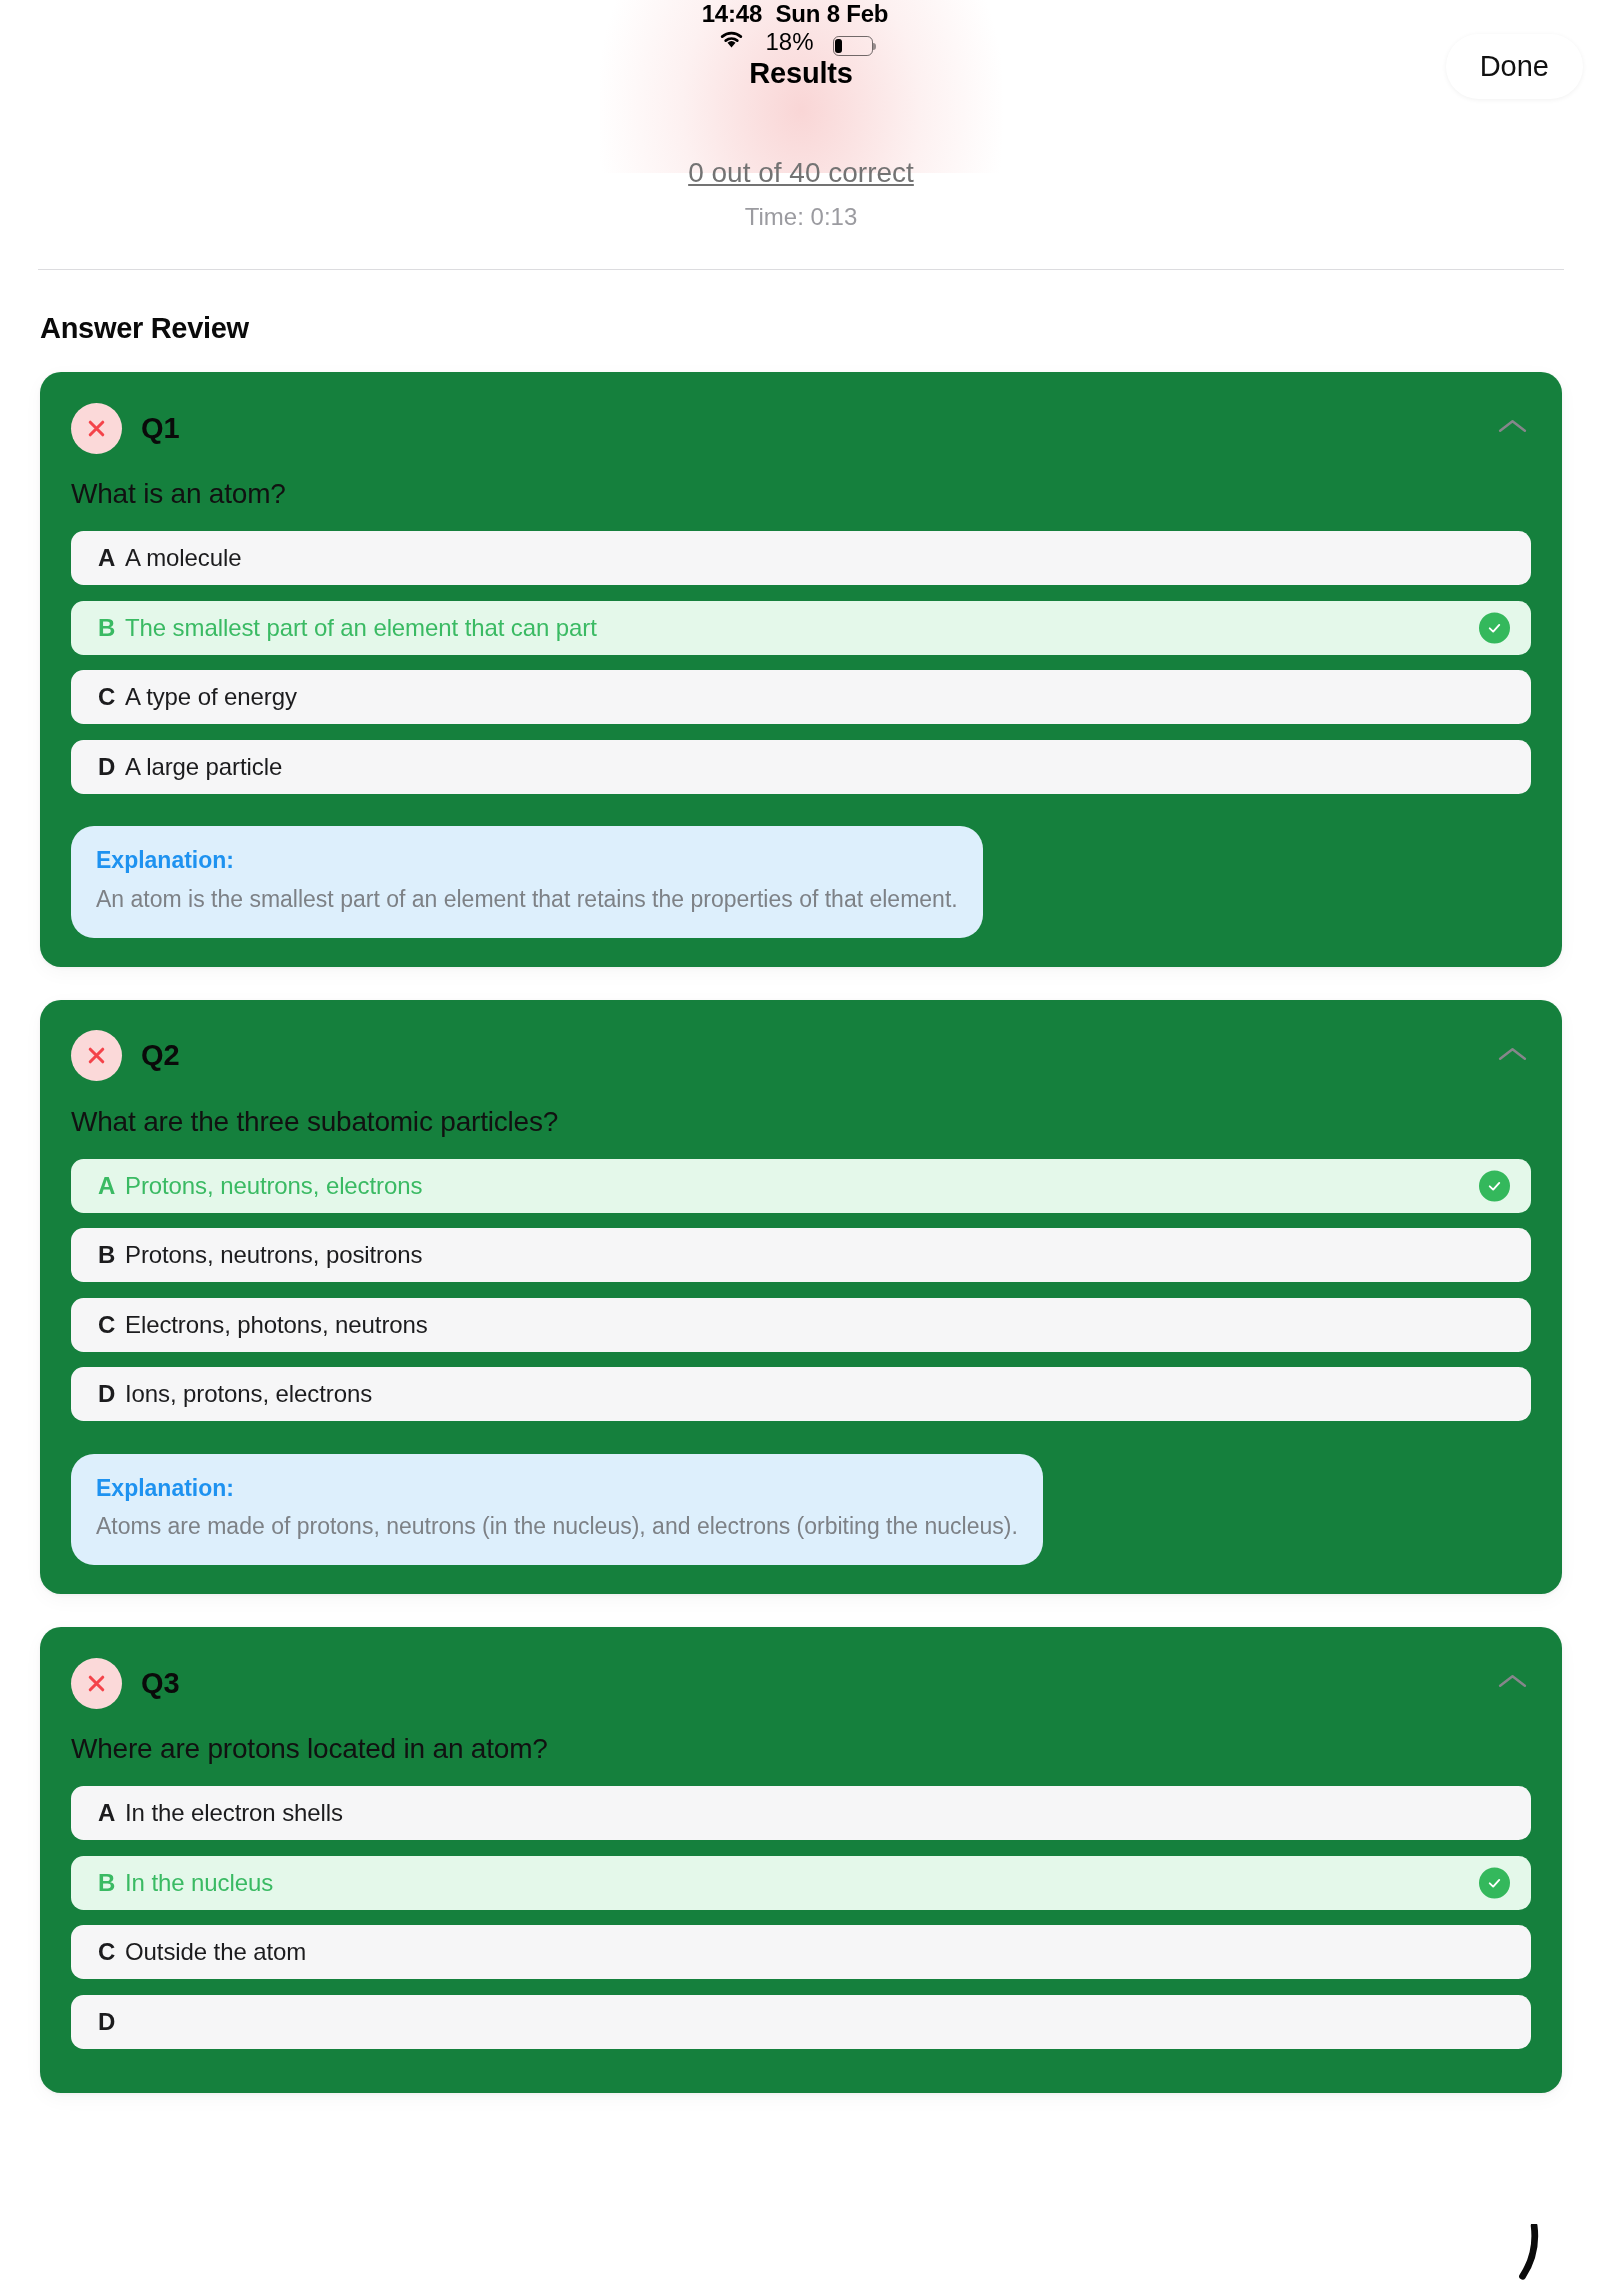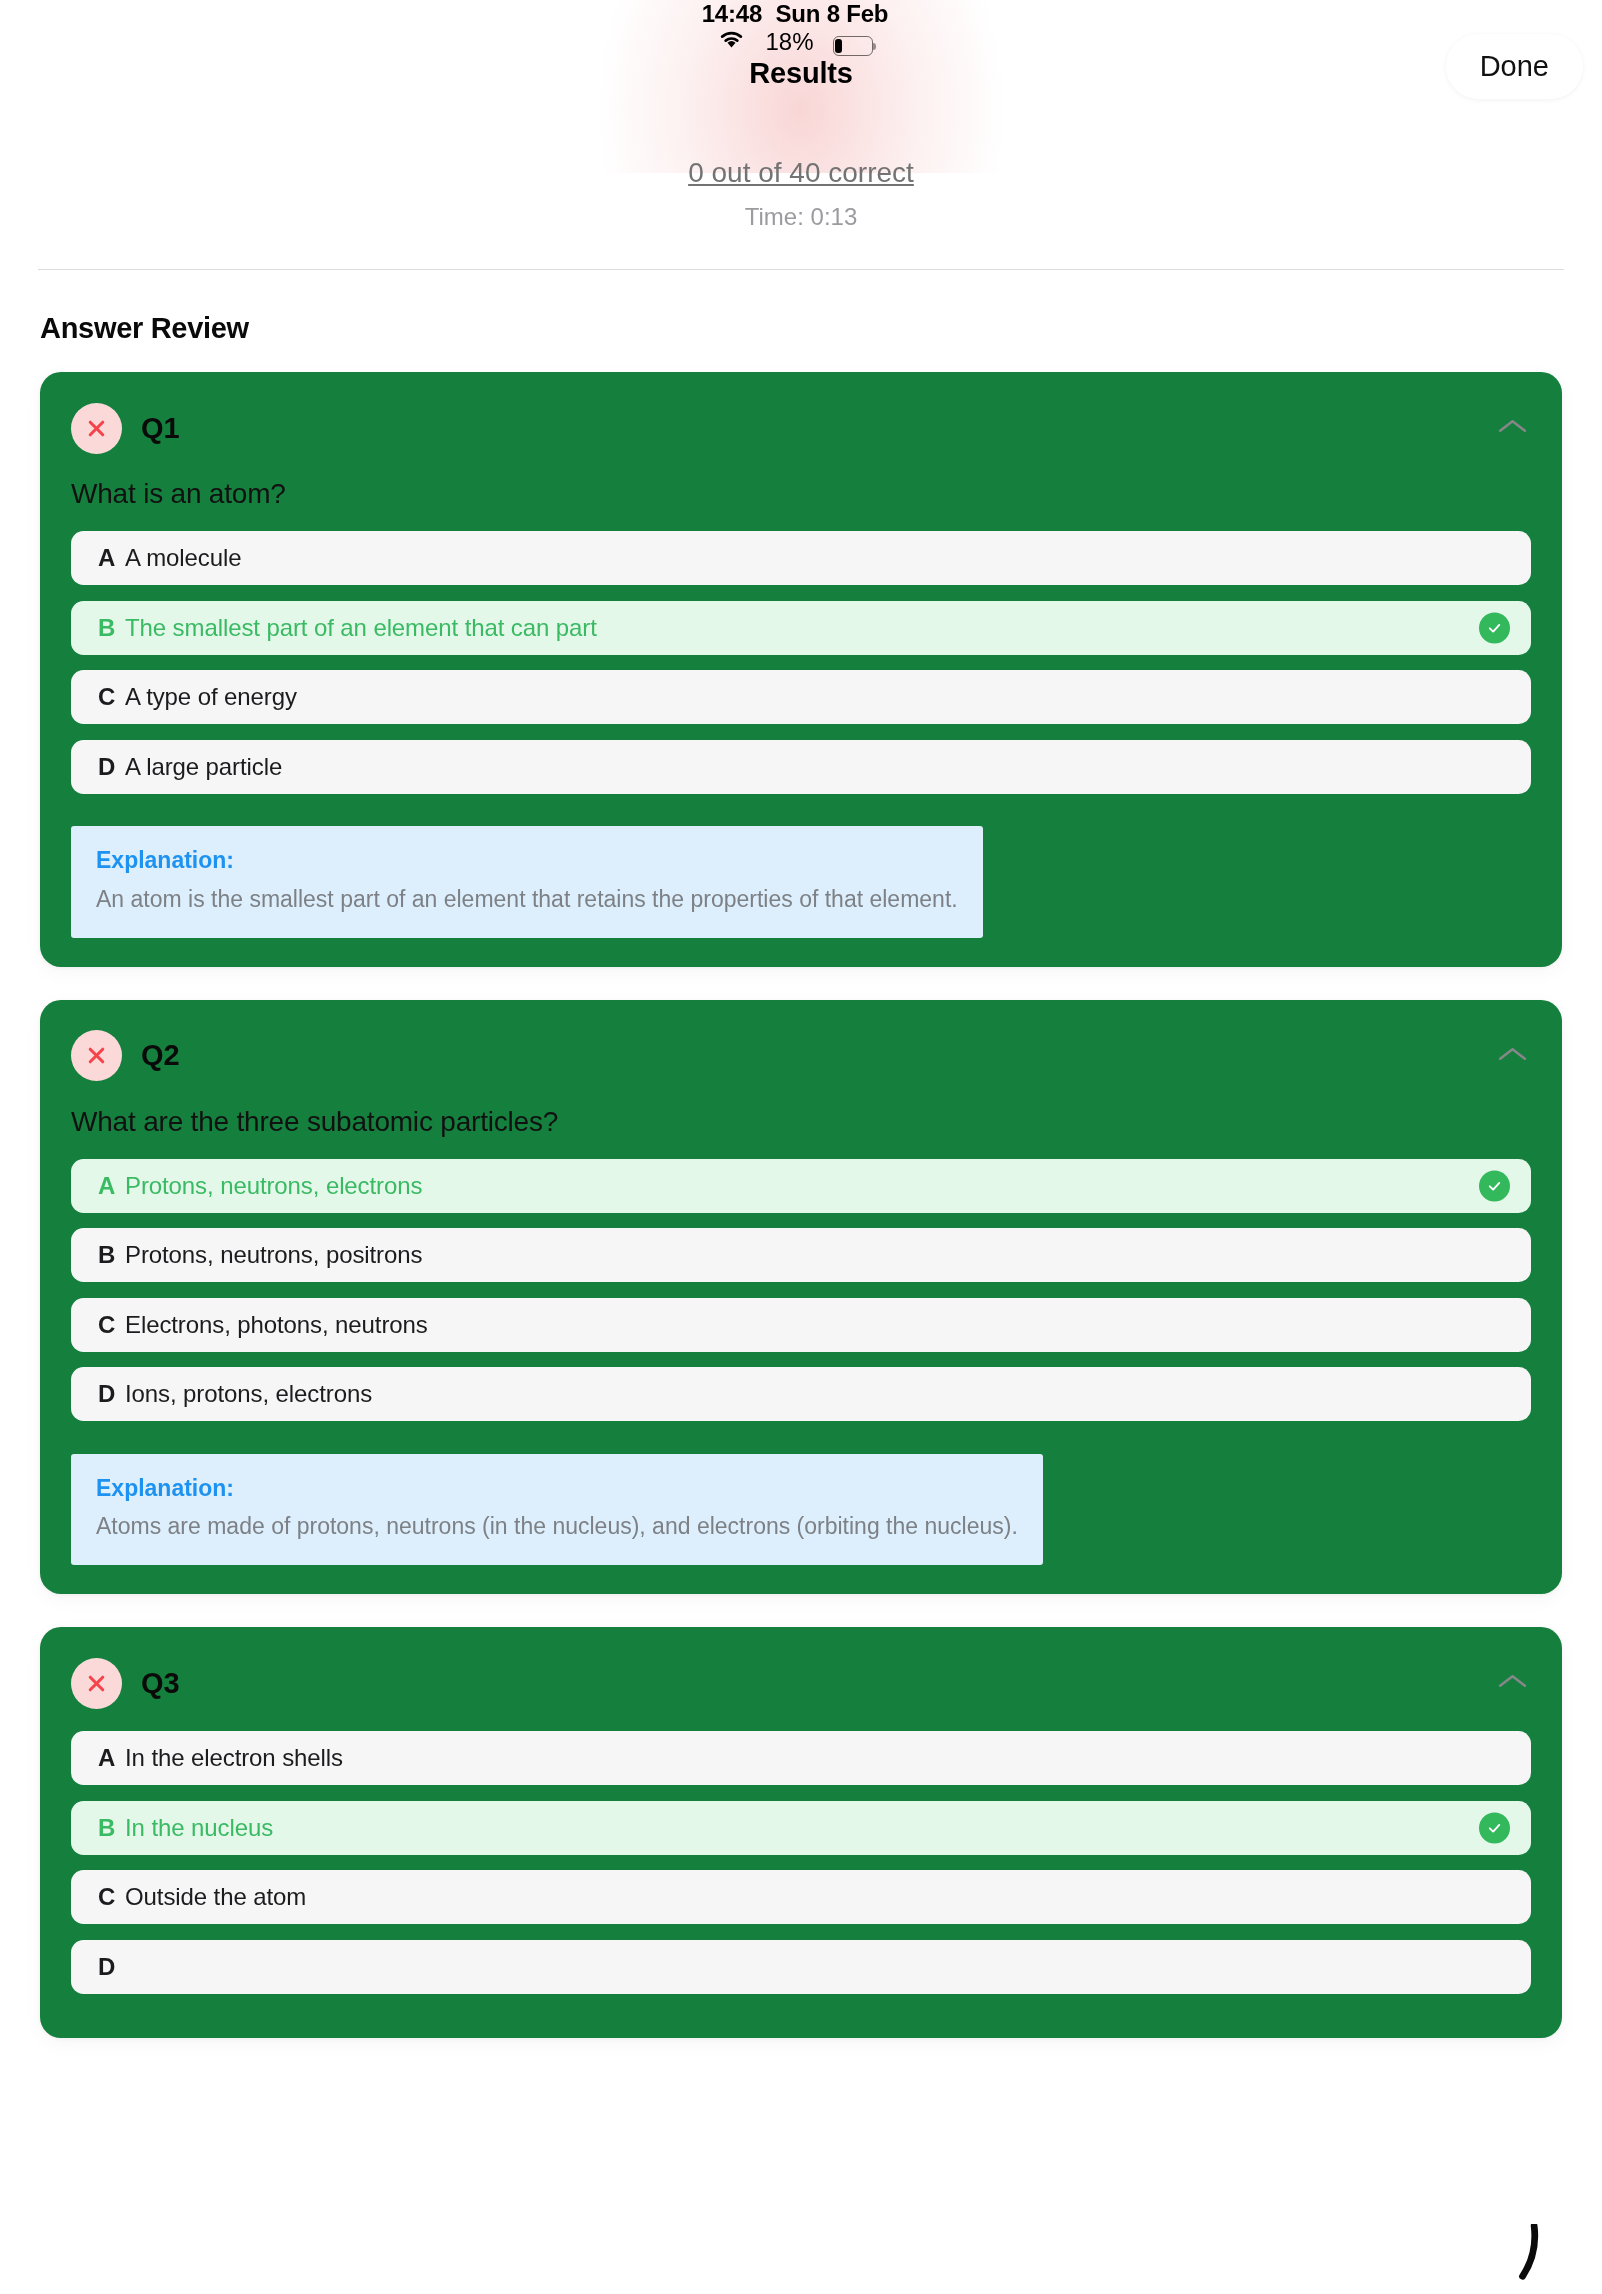--- a/index.html
+++ b/index.html
@@ -242,21 +242,21 @@
     background: #34b85c;
     display: flex;
     align-items: center;
     justify-content: center;
   }
 
   
   .explanation {
     margin-top: 17.3px;
     background: #ddeffc;
-    border-radius: 3px;
+    border-radius: 23px;
     padding: 21px 25px 23px 25px;
     display: inline-block;
     max-width: 100%;
   }
   .explanation-label {
     font-size: 23px;
     font-weight: 700;
     color: #1e92f0;
     margin-bottom: 9.6px;
   }
@@ -388,20 +388,21 @@
         <div class="status-chip">
           <svg width="25" height="25" viewBox="0 0 26 26">
             <path d="M6.5 6.5 L19.5 19.5 M19.5 6.5 L6.5 19.5" stroke="#f4434a" stroke-width="3.2" stroke-linecap="round"></path>
           </svg>
         </div>
         <div class="qlabel">Q3</div>
         <div class="chevron"><svg width="33" height="19" viewBox="0 0 34 20">
             <path d="M4 15 L17 5 L30 15" stroke="#86868b" stroke-width="2.6" fill="none" stroke-linecap="round" stroke-linejoin="round"></path>
           </svg></div>
       </div>
+      <div class="question-text">Where are protons located in an atom?</div>
       <div class="options">
         <div class="option">
           <span class="option-letter">A</span>
           <span class="option-text">In the electron shells</span>
         </div>
         <div class="option correct">
           <span class="option-letter">B</span>
           <span class="option-text">In the nucleus</span>
           <span class="check-badge">
             <svg width="19" height="19" viewBox="0 0 20 20">

